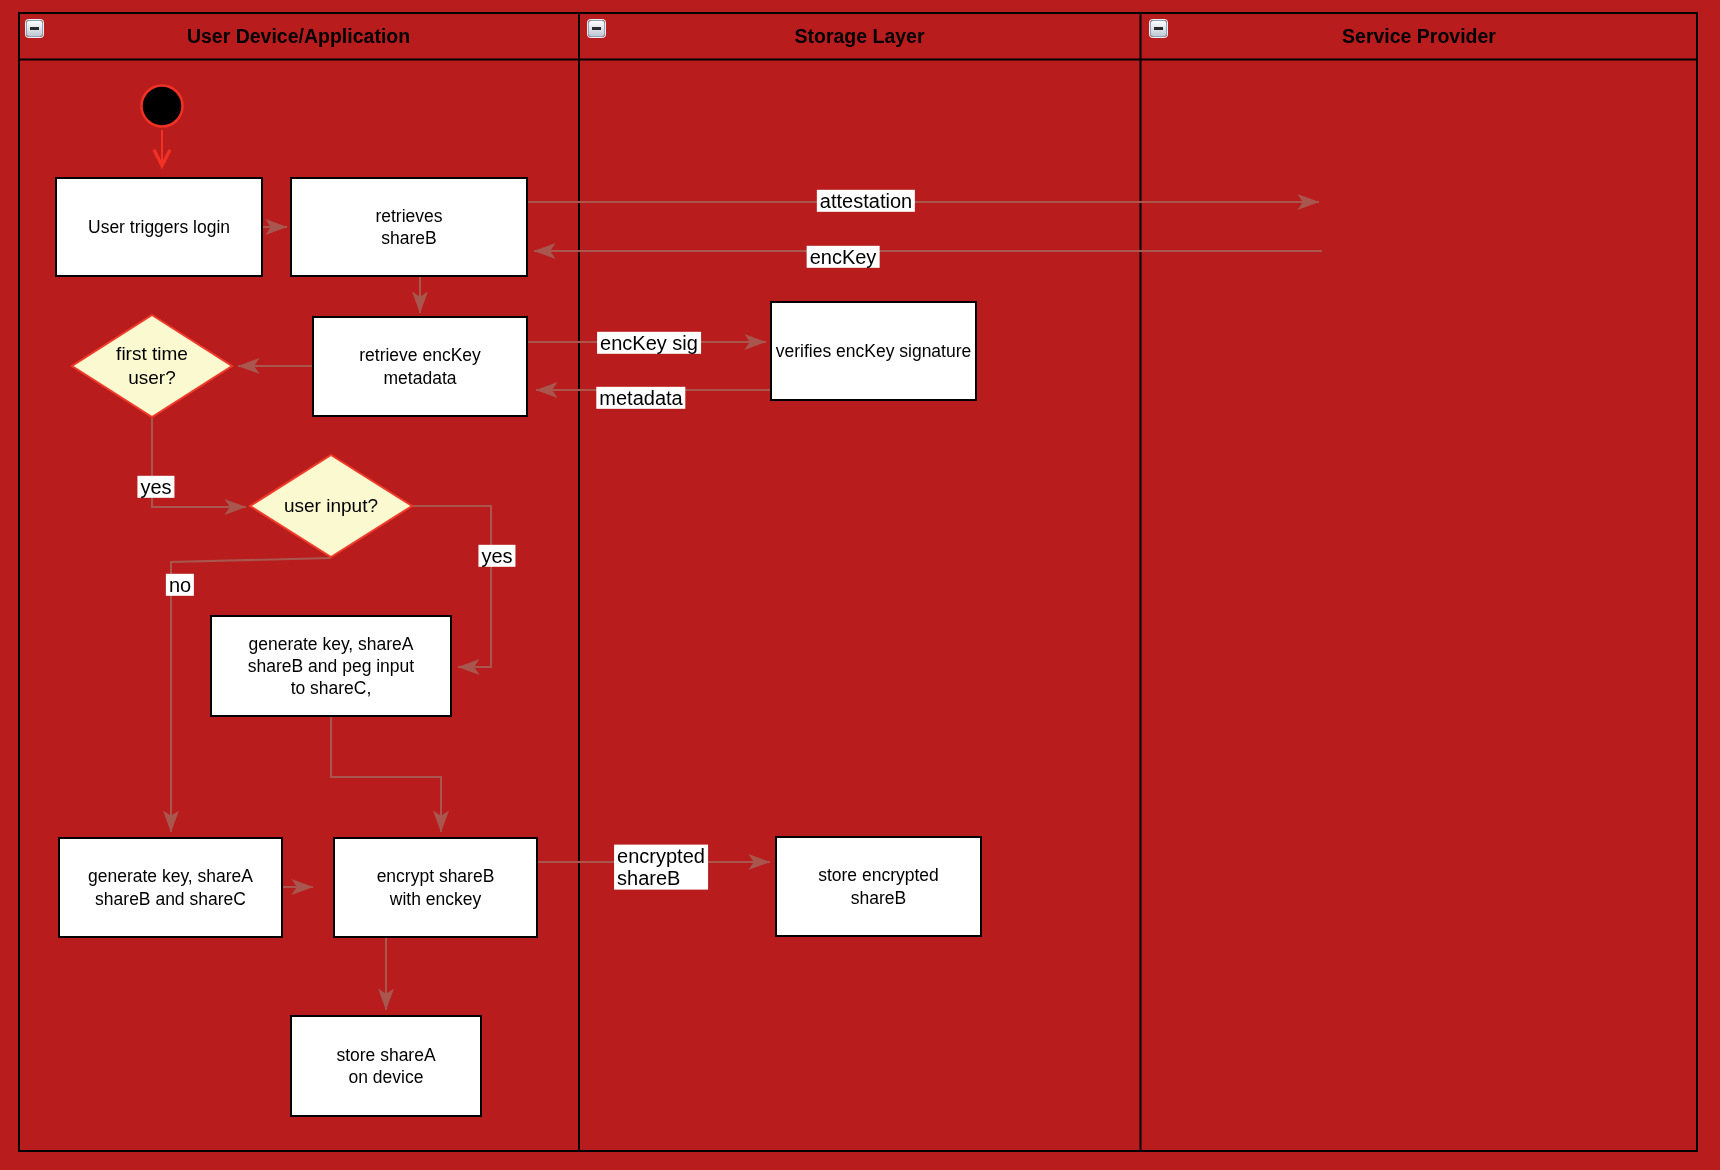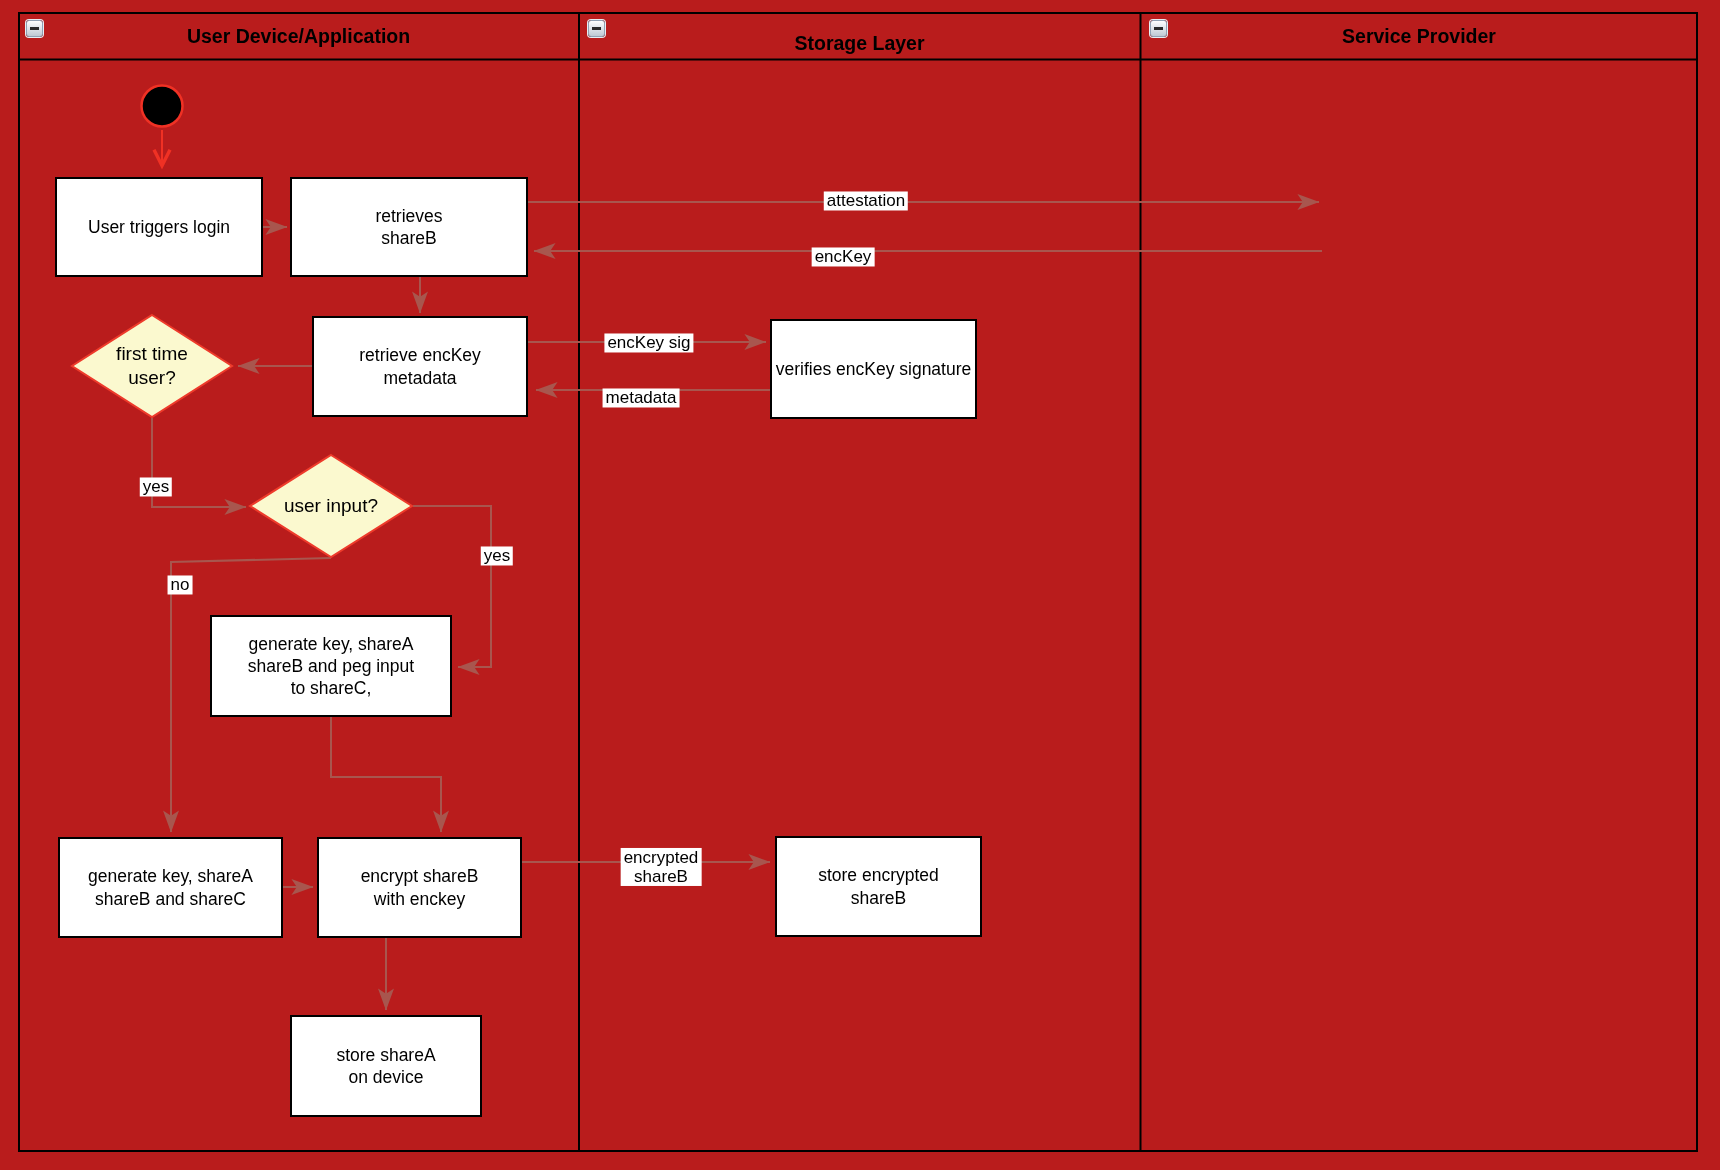--- a/index.html
+++ b/index.html
@@ -11,21 +11,21 @@
   .pool{stroke:var(--lane-border,#000);stroke-width:2;fill:none;}
   .box{position:absolute;border:2px solid var(--node-border,#000);background:#fff;
        display:flex;align-items:center;justify-content:center;text-align:center;
        font-size:17.5px;line-height:1.27;z-index:2;box-sizing:border-box;}
   .box span{white-space:pre-line;}
   .nowrap span{white-space:nowrap;}
   .dtext{position:absolute;display:flex;align-items:center;justify-content:center;
          text-align:center;font-size:19px;line-height:1.25;z-index:2;}
   .dtext span{white-space:pre-line;}
   .elabel{position:absolute;transform:translate(-50%,-50%);background:#fff;
-          padding:0 3px;font-size:17px;line-height:1.12;z-index:3;text-align:center;}
+          padding:0 3px;font-size:20px;line-height:1.12;z-index:3;}
   .elabel span{white-space:pre-line;}
   .lane-title{position:absolute;font-weight:bold;font-size:19.5px;text-align:center;
               z-index:2;height:24px;line-height:24px;}
   .collapse{position:absolute;width:17px;height:17px;box-sizing:border-box;
             border:1px solid #8fa1b3;border-radius:3px;
             background:linear-gradient(#fefefe,#bfc9d4);z-index:3;
             display:flex;align-items:center;justify-content:center;
             box-shadow:0 0 0 1px #e8edf2;}
   .collapse::after{content:"";width:9px;height:3px;background:#2a2a2a;}
 </style>
@@ -68,47 +68,47 @@
     <path class="edge" d="M386,938 V1010" marker-end="url(#tri)"></path>
 
     <polygon points="152,315 232,366 152,417 72,366" style="fill:var(--diamond-fill,#fbf9cf);stroke:var(--diamond-stroke,#ee3b2b);stroke-width:2;"></polygon>
     <polygon points="331,455 412,506 331,557 250,506" style="fill:var(--diamond-fill,#fbf9cf);stroke:var(--diamond-stroke,#ee3b2b);stroke-width:2;"></polygon>
   </svg>
 
   <div class="collapse" style="left:26px;top:20px;"></div>
   <div class="collapse" style="left:588px;top:20px;"></div>
   <div class="collapse" style="left:1150px;top:20px;"></div>
   <div class="lane-title" style="left:18px;top:24px;width:561px;">User Device/Application</div>
-  <div class="lane-title" style="left:579px;top:31px;width:561px;">Storage Layer</div>
+  <div class="lane-title" style="left:579px;top:24px;width:561px;">Storage Layer</div>
   <div class="lane-title" style="left:1140px;top:24px;width:558px;">Service Provider</div>
 
   <div class="box" style="left:55px;top:177px;width:208px;height:100px;">
     <span>User triggers login</span>
   </div>
   <div class="box" style="left:290px;top:177px;width:238px;height:100px;">
     <span>retrieves
 shareB</span>
   </div>
   <div class="box" style="left:312px;top:316px;width:216px;height:101px;">
     <span>retrieve encKey
 metadata</span>
   </div>
-  <div class="box nowrap" style="left:770px;top:319px;width:207px;height:100px;">
+  <div class="box nowrap" style="left:770px;top:301px;width:207px;height:100px;">
     <span>verifies encKey signature</span>
   </div>
   <div class="box" style="left:210px;top:615px;width:242px;height:102px;">
     <span>generate key, shareA
 shareB and peg input
 to shareC,</span>
   </div>
   <div class="box" style="left:58px;top:837px;width:225px;height:101px;">
     <span>generate key, shareA
 shareB and shareC</span>
   </div>
-  <div class="box" style="left:317px;top:837px;width:205px;height:101px;">
+  <div class="box" style="left:333px;top:837px;width:205px;height:101px;">
     <span>encrypt shareB
 with enckey</span>
   </div>
   <div class="box" style="left:775px;top:836px;width:207px;height:101px;">
     <span>store encrypted
 shareB</span>
   </div>
   <div class="box" style="left:290px;top:1015px;width:192px;height:102px;">
     <span>store shareA
 on device</span>

